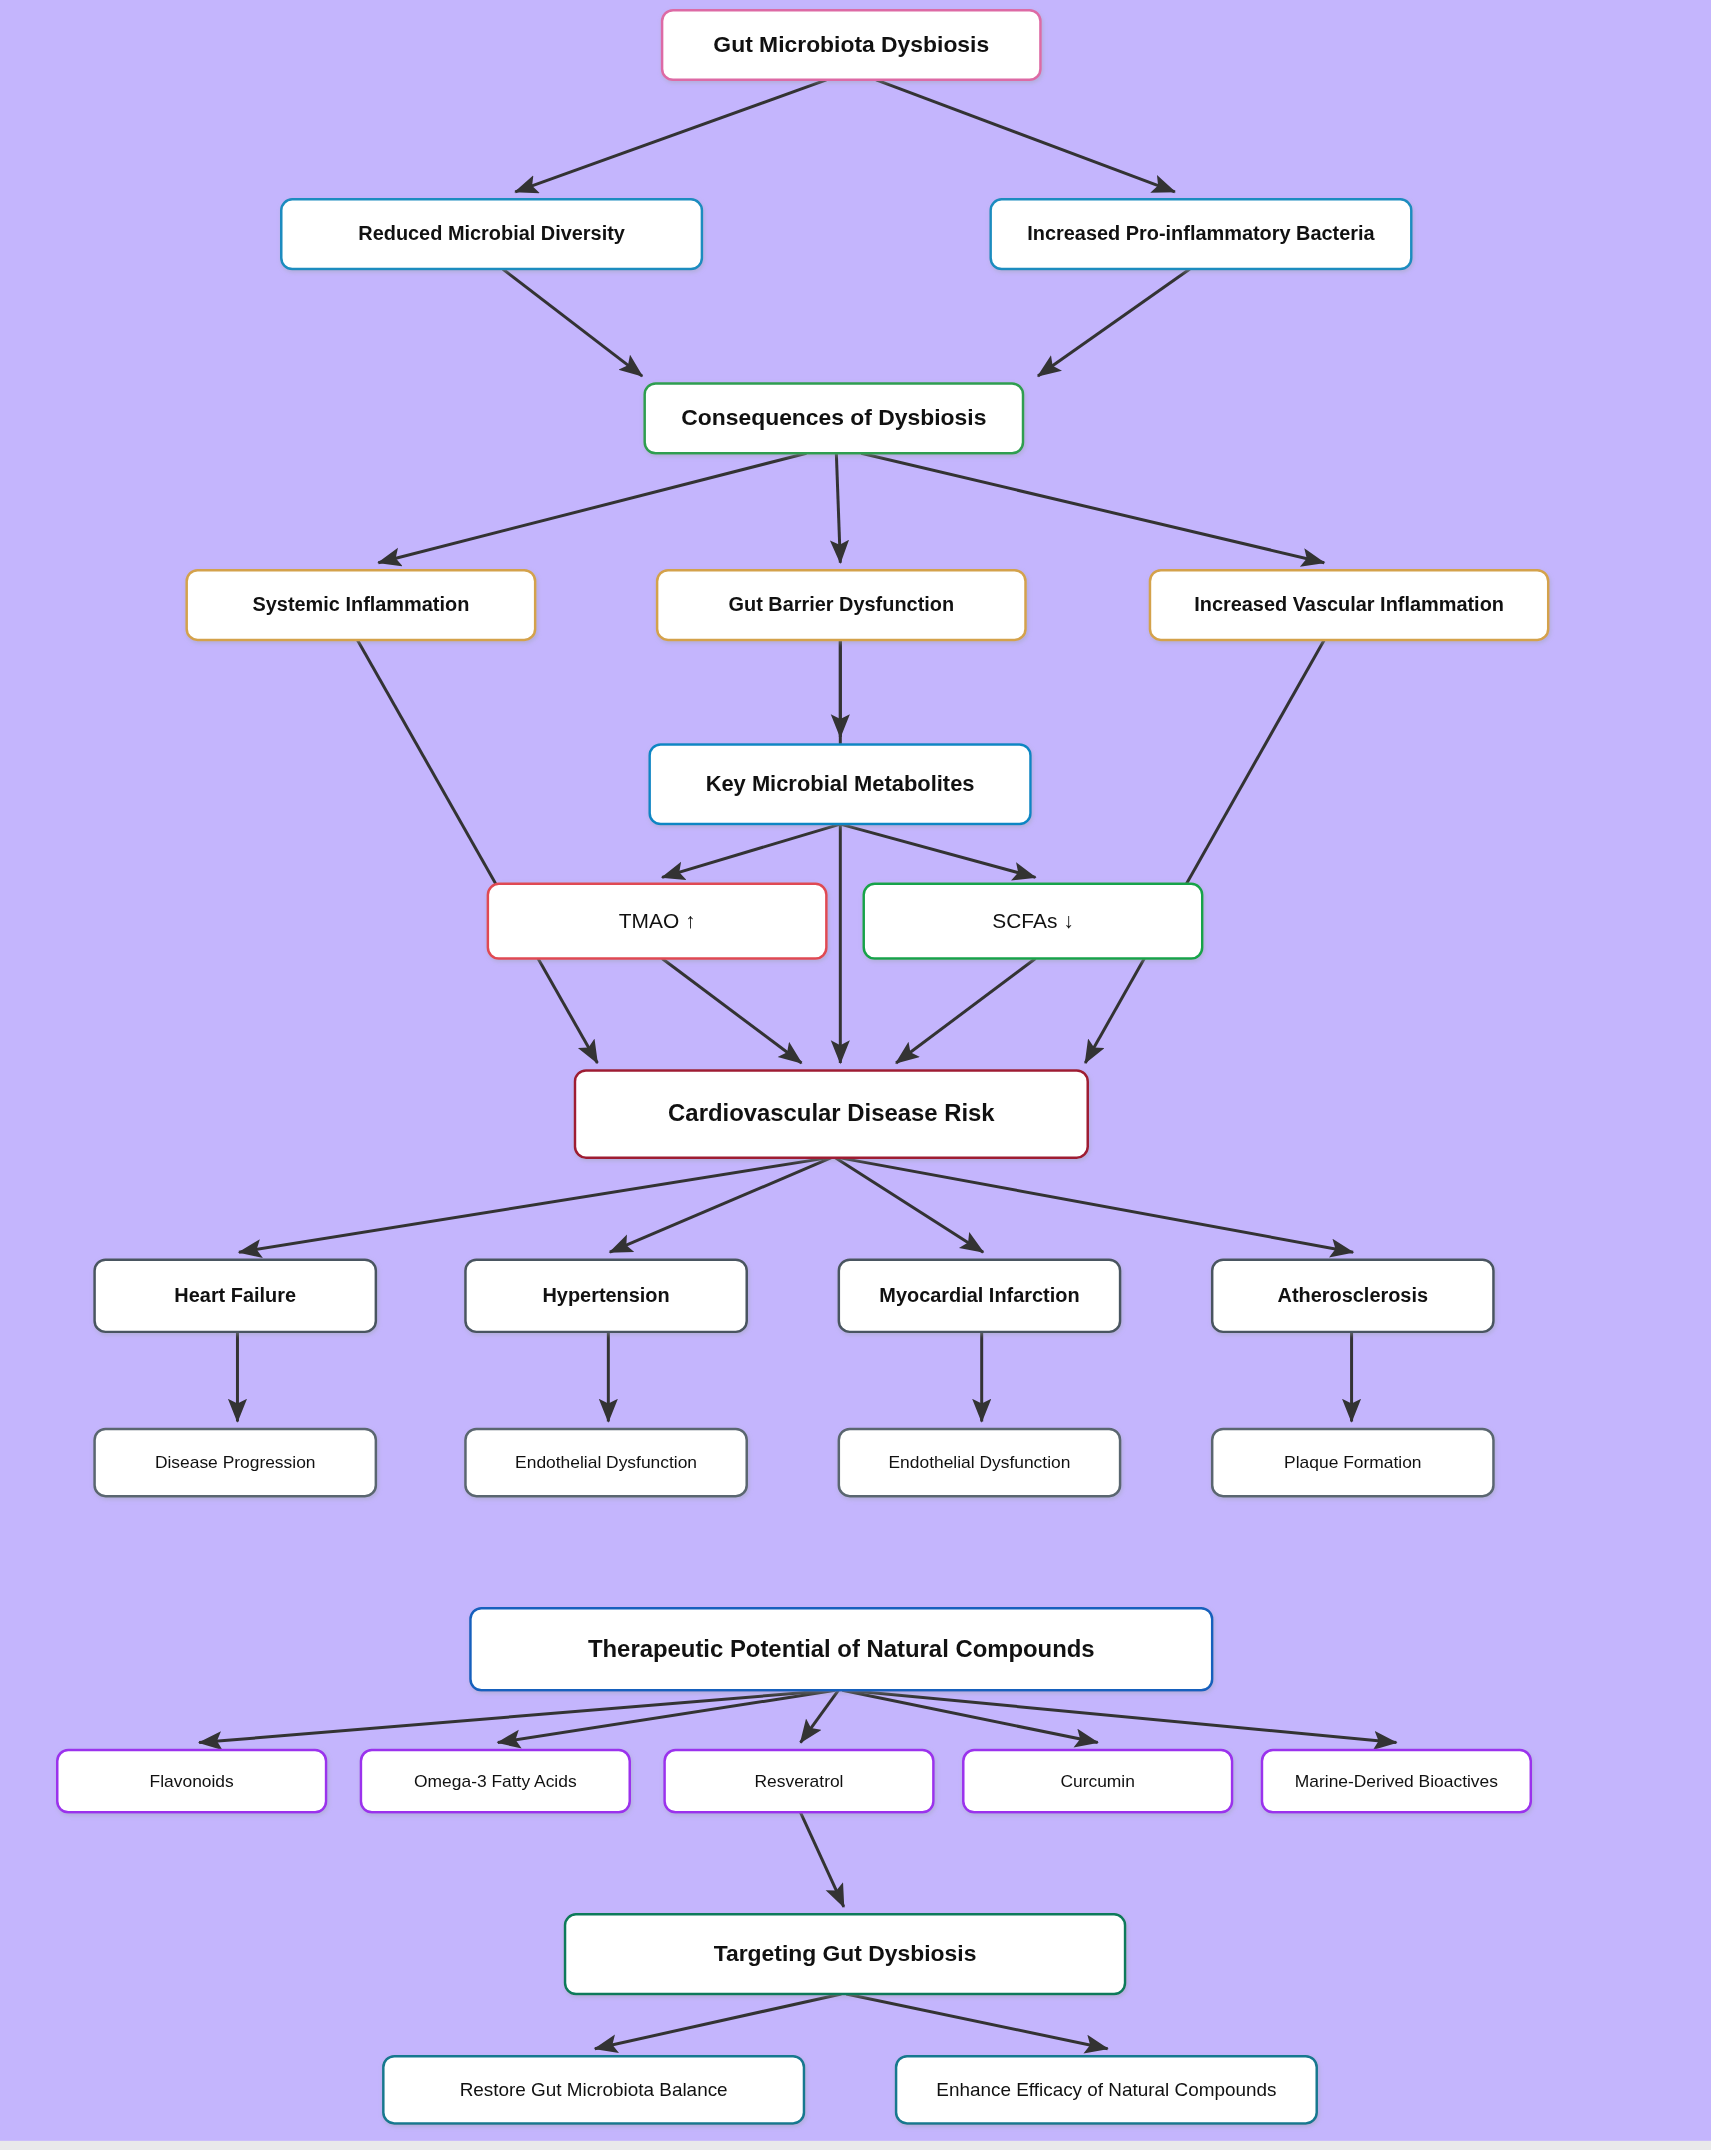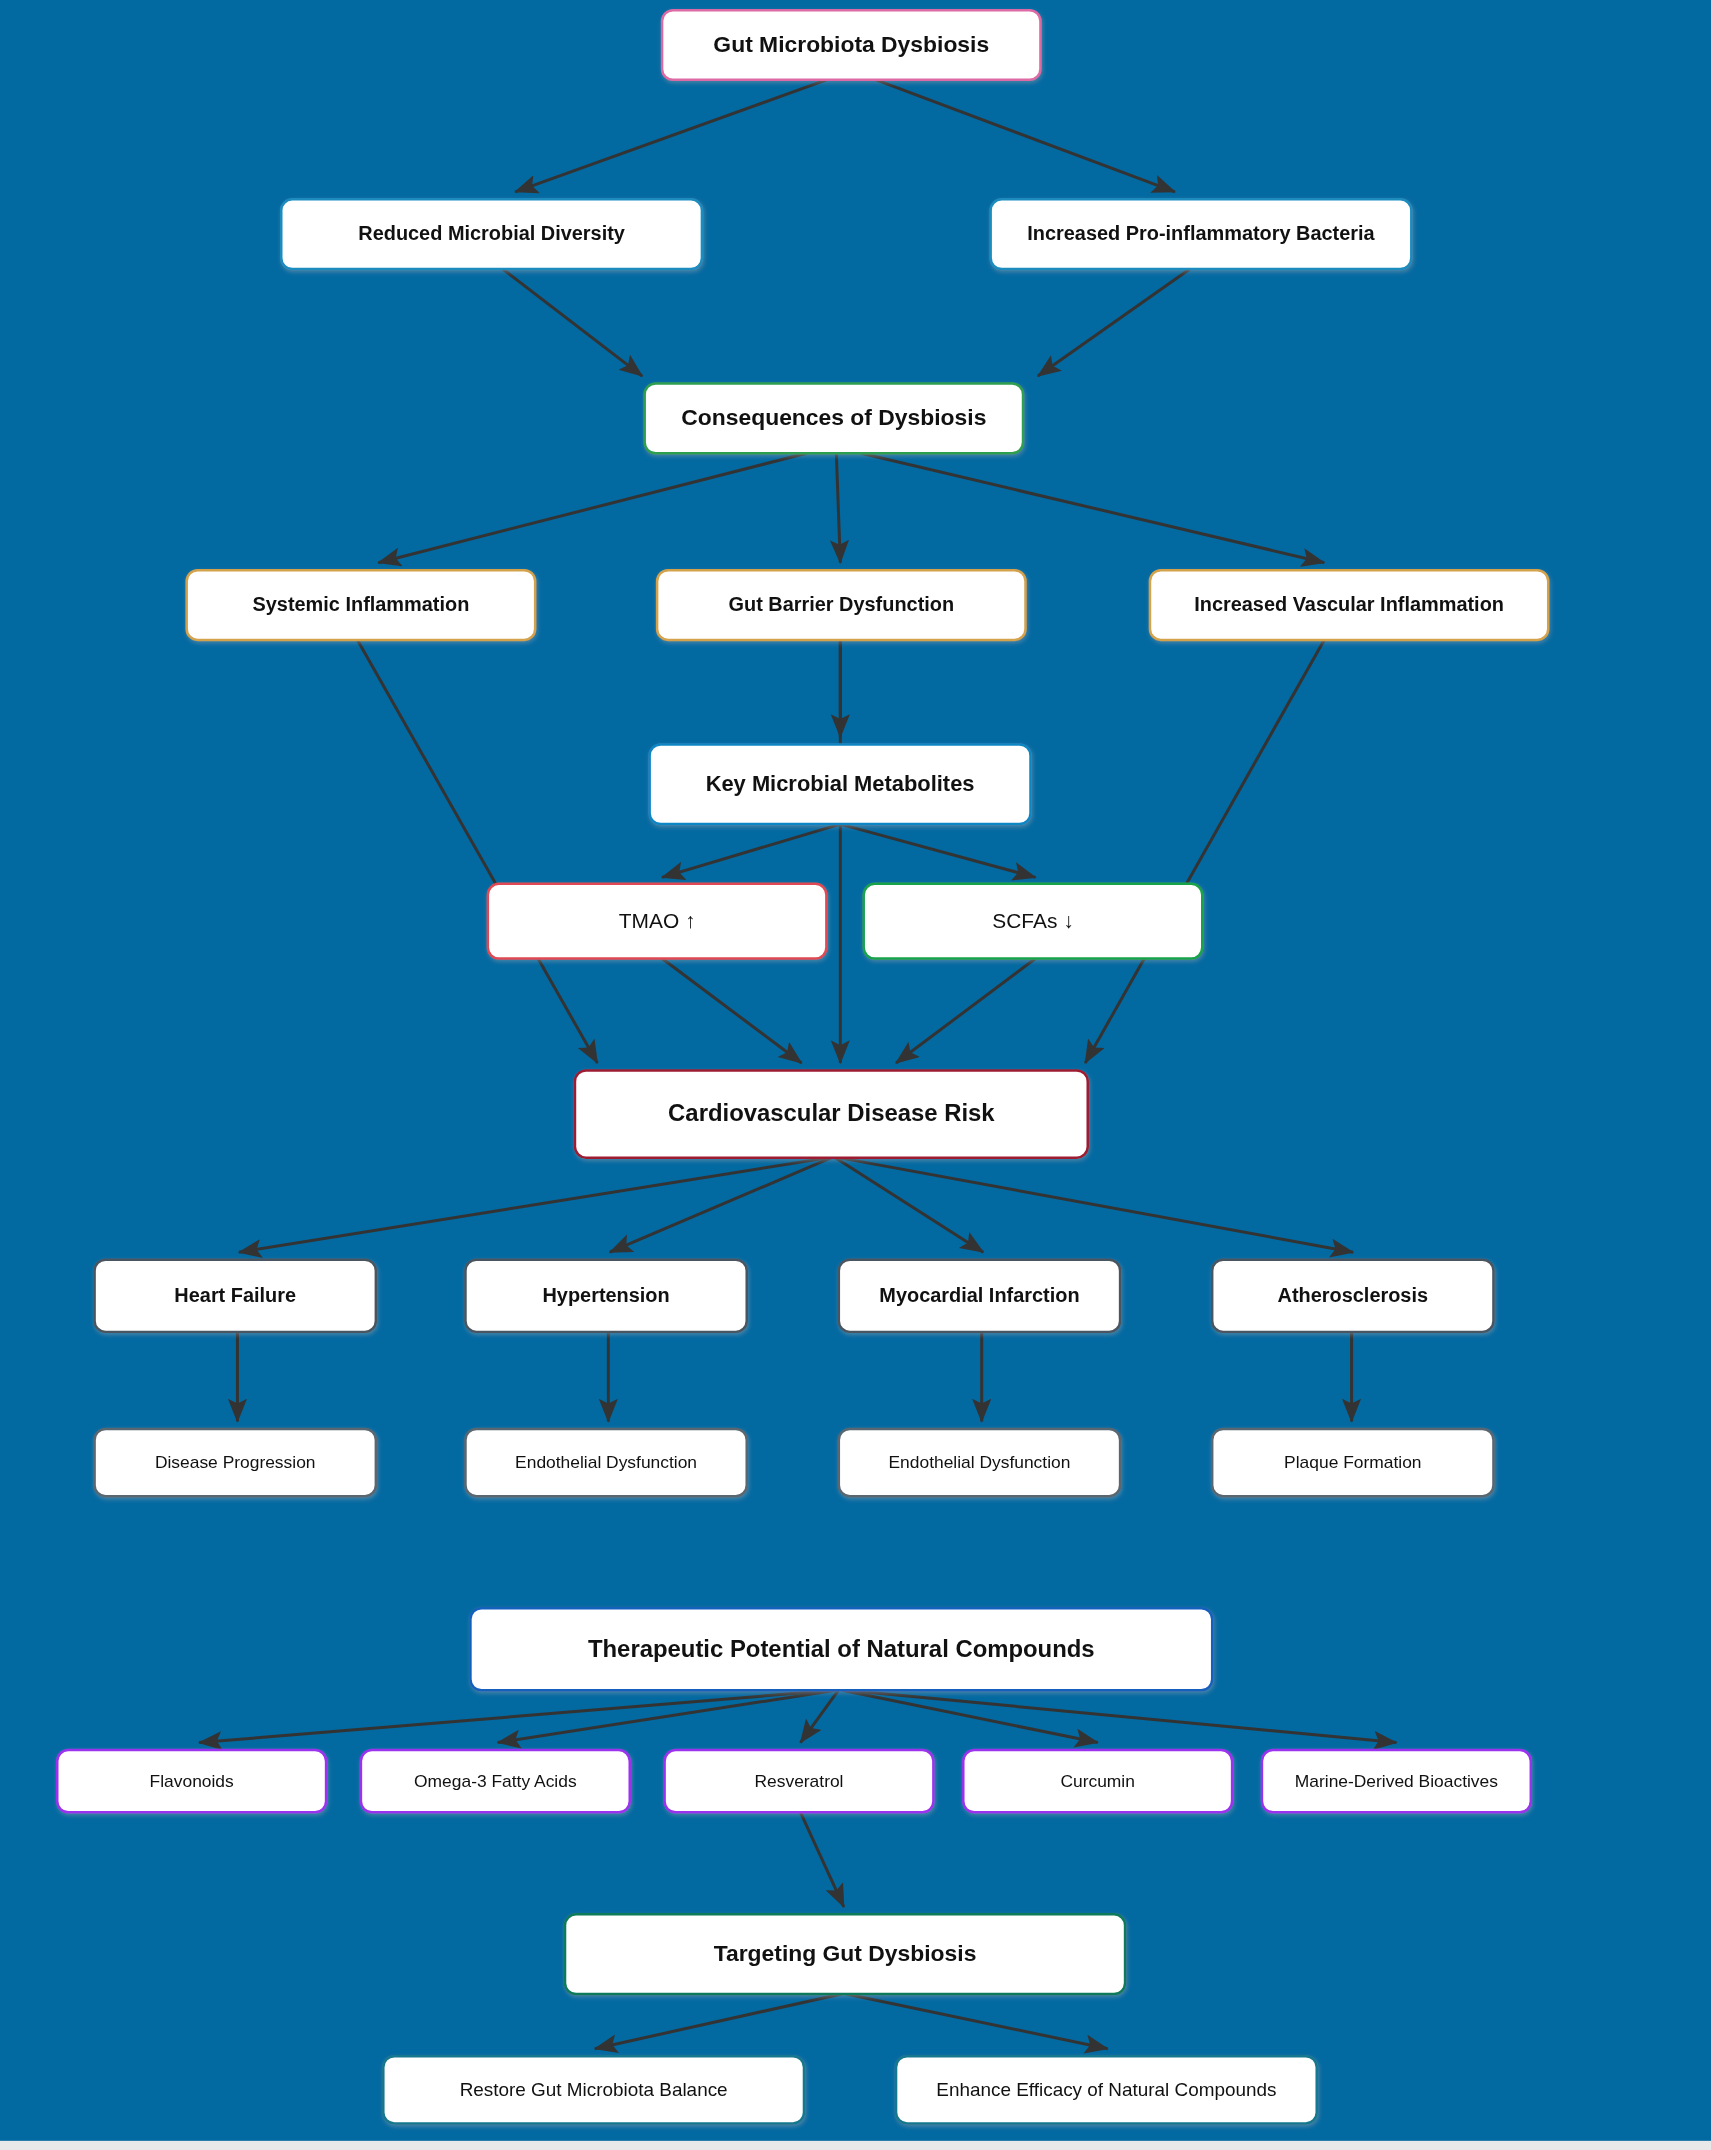--- a/index.html
+++ b/index.html
@@ -1,17 +1,17 @@
 <!DOCTYPE html>
 <html style="font-size:8px"><head>
 <meta charset="utf-8">
 <style>
   html,body{margin:0;padding:0;background:#ffffff;}
   body{font-family:"Liberation Sans",sans-serif;}
-  #stage{position:relative;width:1711px;height:2151px;background:#0369a1;overflow:hidden;}
+  #stage{position:relative;width:1711px;height:2151px;background:#c4b5fd;overflow:hidden;}
   svg.flow{position:absolute;top:0;left:0;width:1711px;height:2151px;}
   .nodeBox{fill:#ffffff;stroke-width:5;}
   .nodeTxt{dominant-baseline:middle;text-anchor:middle;fill:#111111;font-family:"Liberation Sans",sans-serif;}
   .edge{fill:none;stroke:#333333;stroke-width:6;}
   .bottomrule{fill:#e9e9ea;}
 </style>
 </head>
 <body>
 
 <div id="stage">

